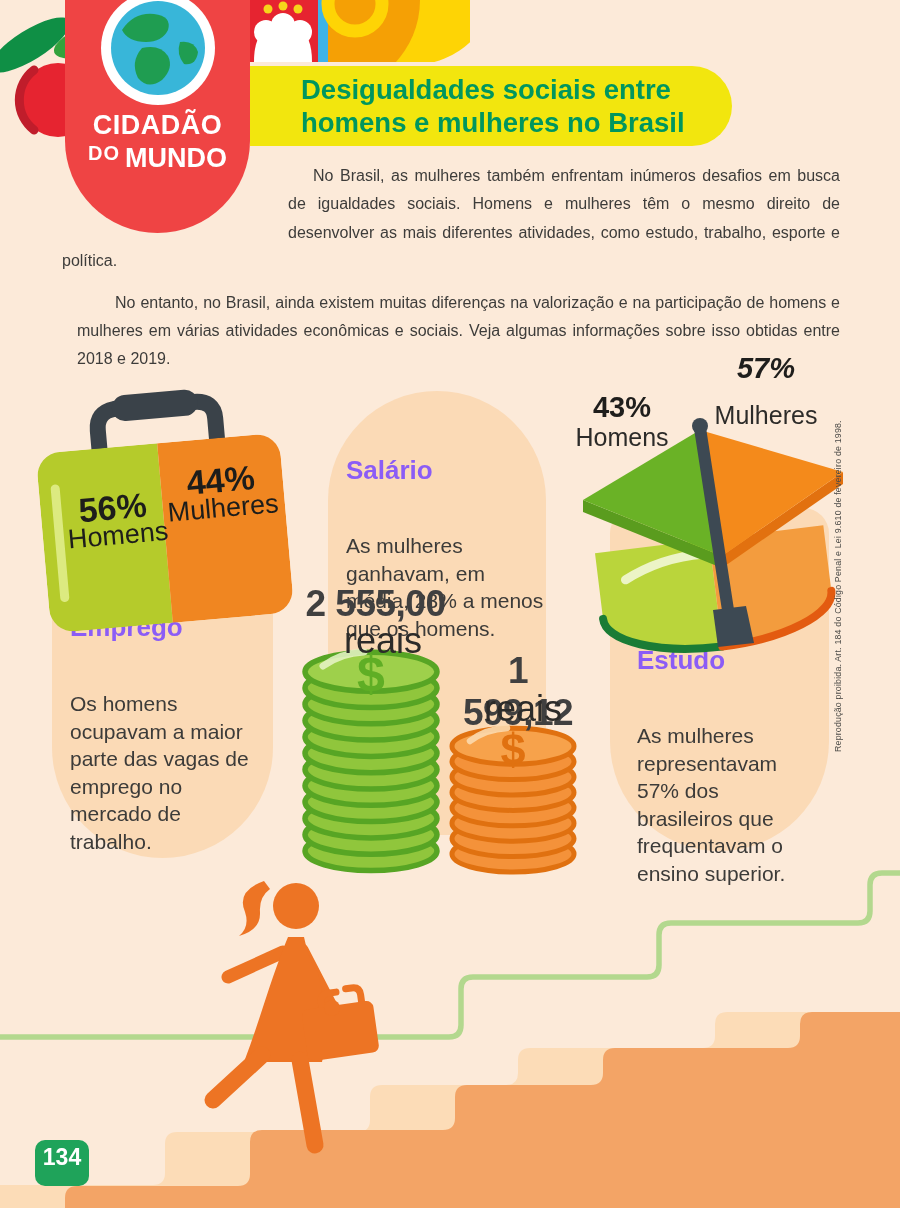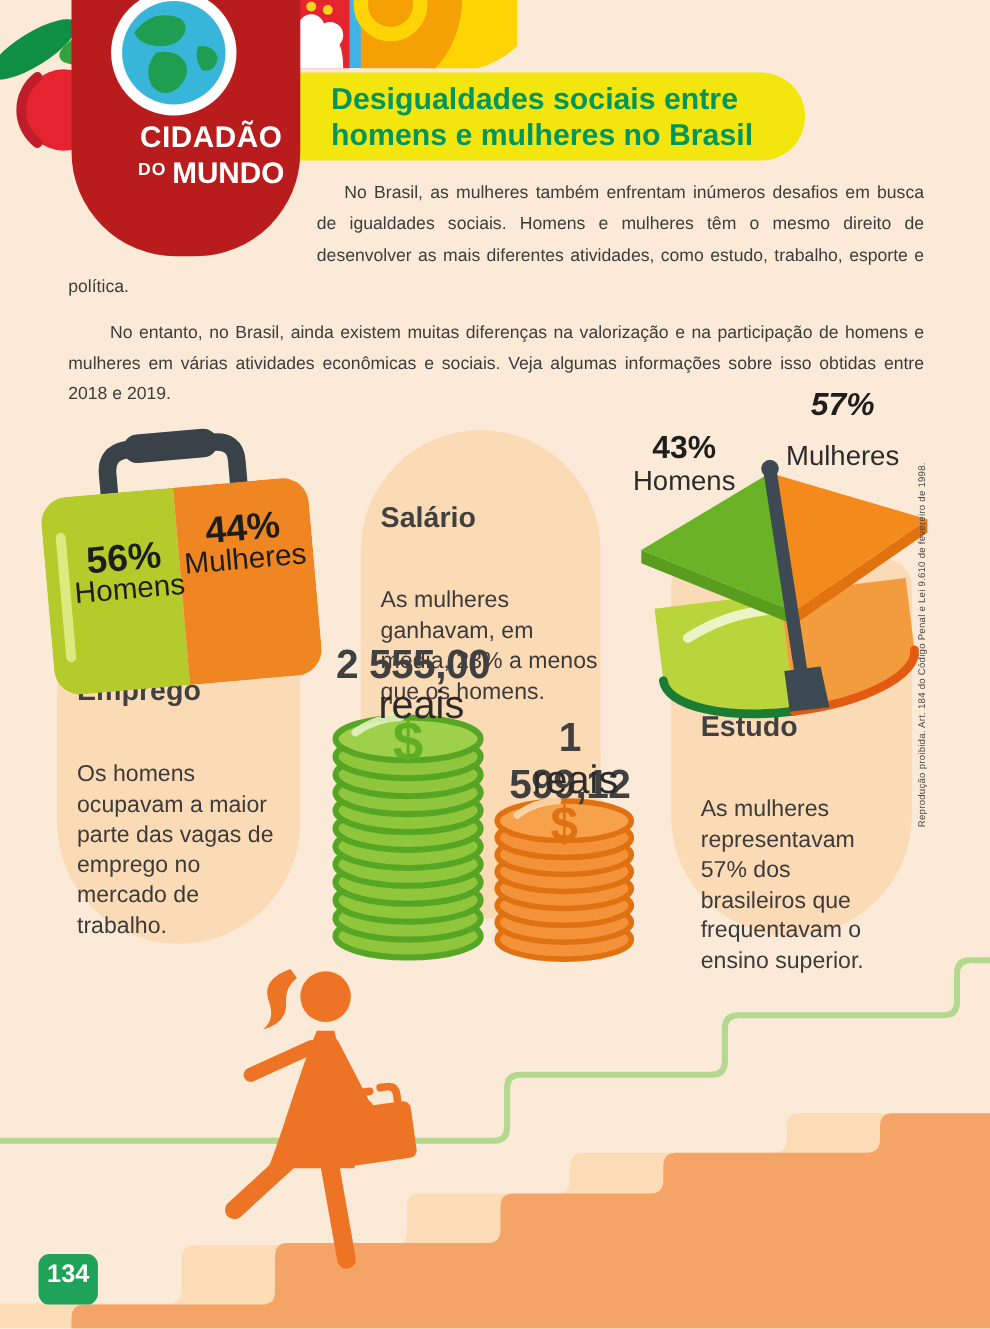--- a/index.html
+++ b/index.html
@@ -8,49 +8,49 @@
     background:#fcead9;
     font-family:"Liberation Sans","DejaVu Sans",sans-serif;
     color:#3d3c3a;
   }
   .abs{position:absolute;}
   svg text{font-family:"Liberation Sans","DejaVu Sans",sans-serif;}
 
   
   .badge{
     left:65px; top:0; width:185px; height:233px;
-    background:#b91c1c; border-radius:0 0 95px 95px; z-index:6; text-align:center;padding-left:23px;
+    background:#ef4444; border-radius:0 0 95px 95px; z-index:6; text-align:center;
   }
   .badge-globe{position:absolute; left:33px; top:-10px;}
   .badge-l1{position:absolute; top:110px; width:100%; color:#fff; font-weight:bold;
     font-size:27px; letter-spacing:.5px;}
   .badge-l2{position:absolute; top:142px; width:100%; color:#fff; font-weight:bold; font-size:27px;}
-  .badge-l2 .small{font-size:16px; vertical-align:7px; margin-right:5px; letter-spacing:1px;}
+  .badge-l2 .small{font-size:20px; vertical-align:7px; margin-right:5px; letter-spacing:1px;}
 
   .banner{
     left:250px; top:66px; width:447px; height:80px;
     background:#f2e60e; border-radius:0 40px 40px 0; z-index:4;padding-left:35px;
   }
   .banner-text{margin:7px 0 0 16px; font-weight:bold; font-size:27.5px; line-height:33px; color:#00965e;}
 
   
   .intro{left:62px; top:162px; width:778px; z-index:5;
     font-size:16px; line-height:28.4px; text-align:justify; hyphens:auto;}
   .intro p{margin:0;}
-  .intro p + p{margin-top:13px; text-indent:38px;}
+  .intro p + p{margin-top:13px; text-indent:38px;margin-left:15px;}
   .badge-spacer{float:left; width:226px; height:80px;}
   .p1{text-indent:25px;}
 
   
   .panel{background:#fbdab6; z-index:1;}
   .panel-emprego{left:52px; top:556px; width:221px; height:302px; border-radius:26px 26px 115px 115px;}
   .panel-salario{left:328px; top:391px; width:218px; height:444px; border-radius:110px 110px 8px 8px;}
   .panel-estudo{left:610px; top:508px; width:219px; height:343px; border-radius:26px 26px 112px 112px;}
 
-  .card-heading{font-weight:bold; font-size:26px; color:#404040; z-index:3;}
+  .card-heading{font-weight:bold; font-size:26px; color:#8b5cf6; z-index:3;}
   .card-body{font-size:21px; line-height:27.5px; color:#3c3b39; z-index:3;margin-top:40px;}
   .h-emprego{left:70px; top:612px;} .b-emprego{left:70px; top:650px; width:195px;}
   .h-salario{left:346px; top:455px;} .b-salario{left:346px; top:492px; width:205px;}
   .h-estudo{left:637px; top:645px;} .b-estudo{left:637px; top:682px; width:182px;}
 
   .big-number{font-weight:bold; font-size:37px; color:#404040; letter-spacing:-.5px; text-align:center; z-index:3;}
   .unit{font-size:36px; color:#2c2b29; text-align:center; z-index:3;}
   .n-men{left:303px; top:583px; width:145px;} .u-men{left:303px; top:620px; width:160px;}
   .n-women{left:448px; top:650px; width:140px;} .u-women{left:448px; top:688px; width:150px;}
 

